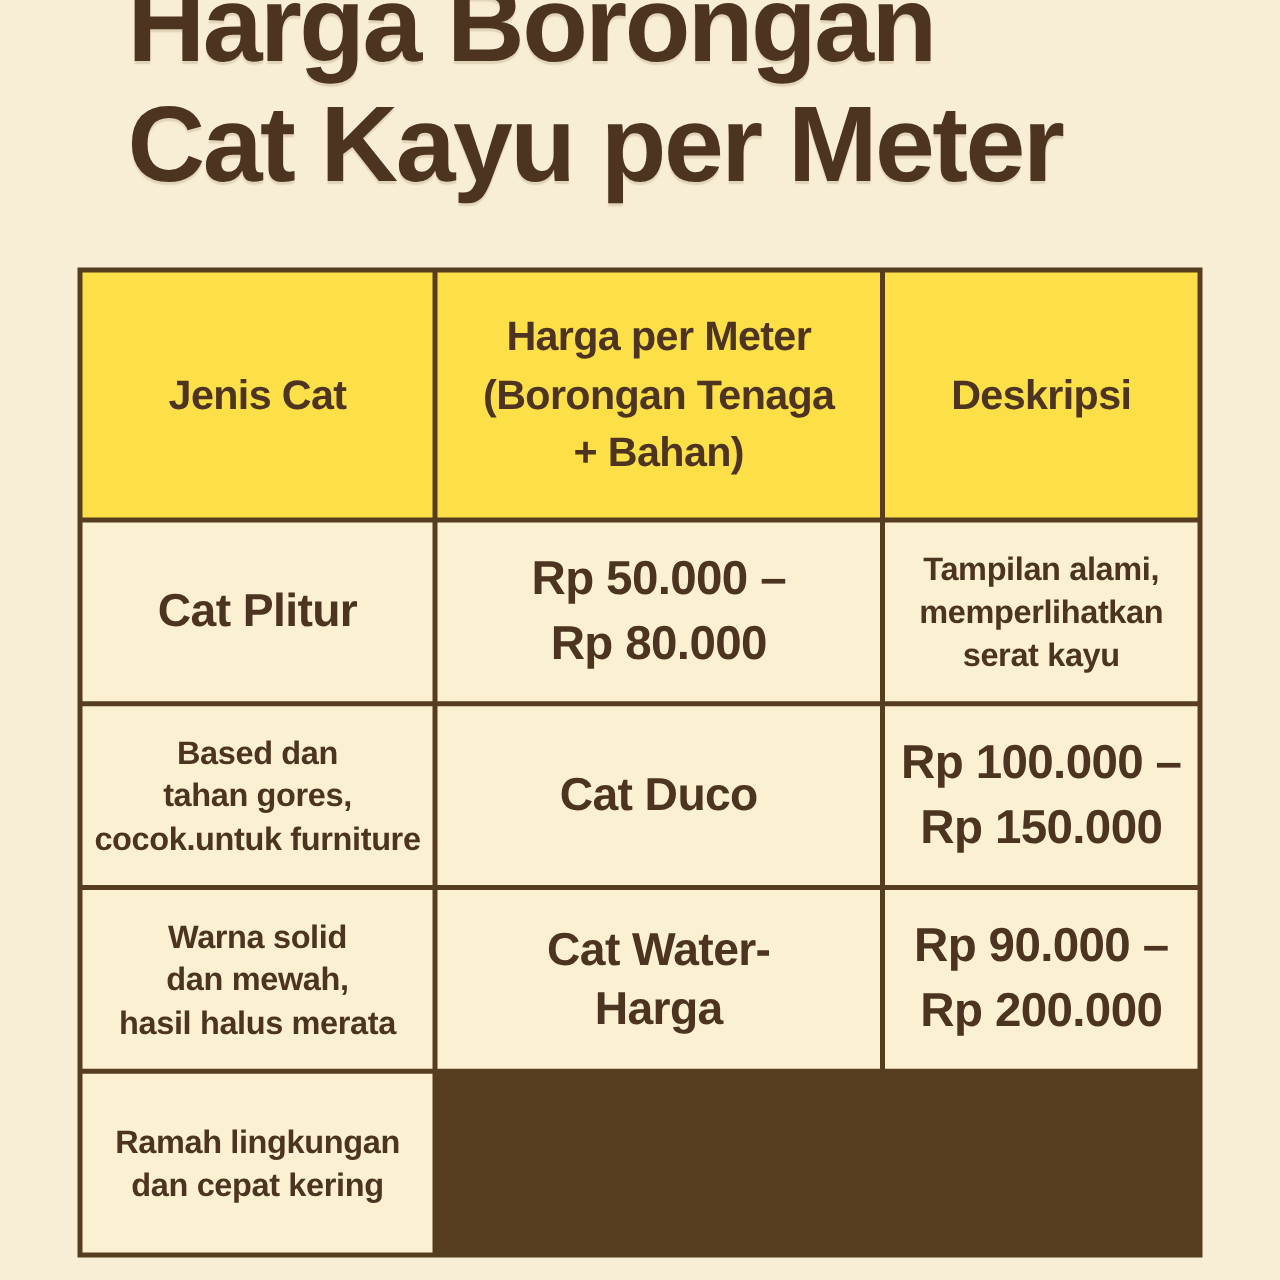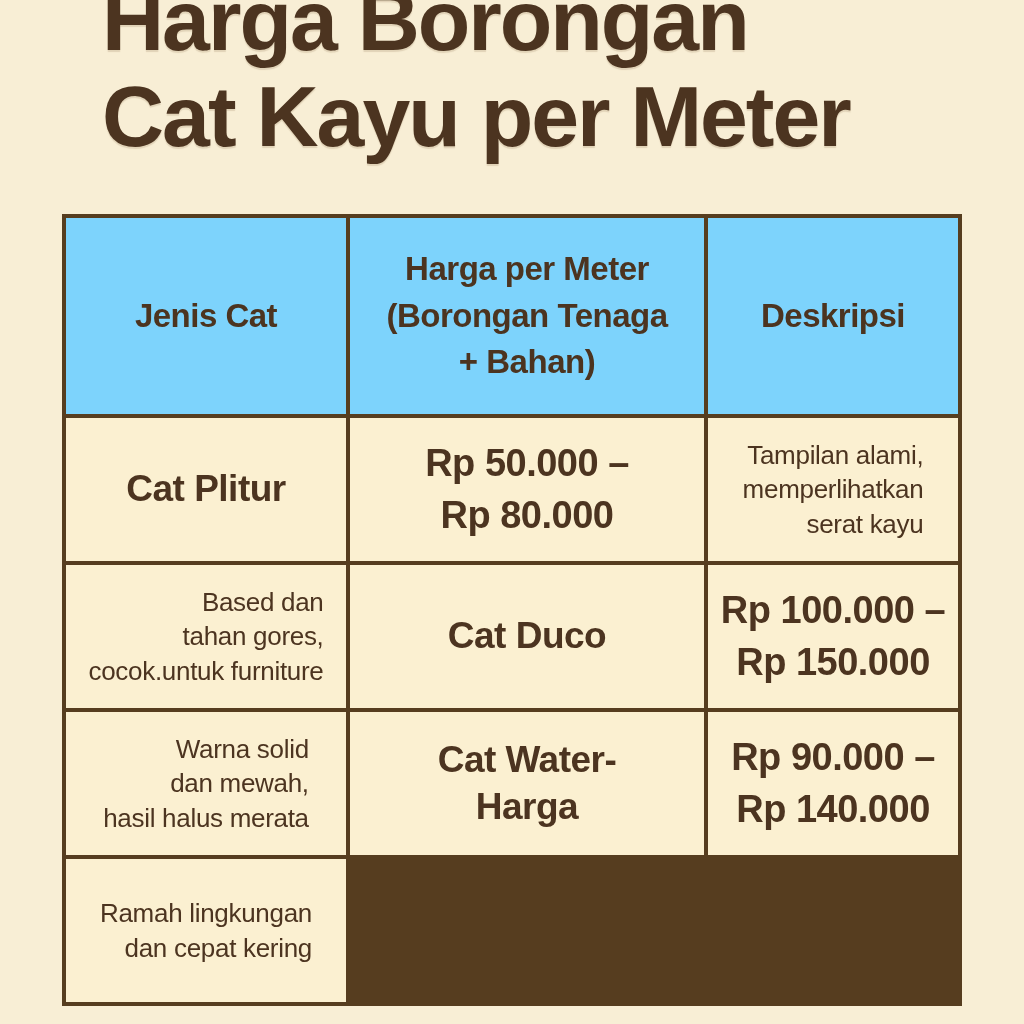--- a/index.html
+++ b/index.html
@@ -47,45 +47,44 @@
     align-items: center;
     justify-content: center;
     text-align: center;
     background: #fbf0d1;
     white-space: pre-line;
     padding: 4px 8px;
     box-sizing: border-box;
     overflow: hidden;
   }
   .cell.header {
-    background: #7dd3fc;
+    background: #fde047;
     font-weight: 700;
     font-size: 33px;
     line-height: 1.42;
     letter-spacing: -0.5px;
   }
   .cell.jenis {
     font-weight: 700;
     font-size: 37px;
     letter-spacing: -0.5px;
     line-height: 1.25;
   }
   .cell.harga {
     font-weight: 600;
     font-size: 38px;
     letter-spacing: -0.5px;
     line-height: 1.35;
   }
   .cell.desk {
-    font-weight: 400;
+    font-weight: 700;
     font-size: 26px;
     line-height: 1.32;
     letter-spacing: -0.3px;
     padding: 4px 6px;
-    text-align: right;
   }
 </style>
 </head>
 <body>
 
 <h1 class="title">Harga Borongan
 Cat Kayu per Meter</h1>
 
 <div class="price-table">
 
@@ -109,16 +108,16 @@
   <div class="cell jenis">Cat Duco</div>
   <div class="cell harga">Rp 100.000 –
 Rp 150.000</div>
   <div class="cell desk">Warna solid
 dan mewah,
 hasil halus merata</div>
 
   <div class="cell jenis">Cat Water-
 Harga</div>
   <div class="cell harga">Rp 90.000 –
-Rp 140.000</div>
+Rp 200.000</div>
   <div class="cell desk">Ramah lingkungan
 dan cepat kering</div>
 </div>
 
 </body></html>

